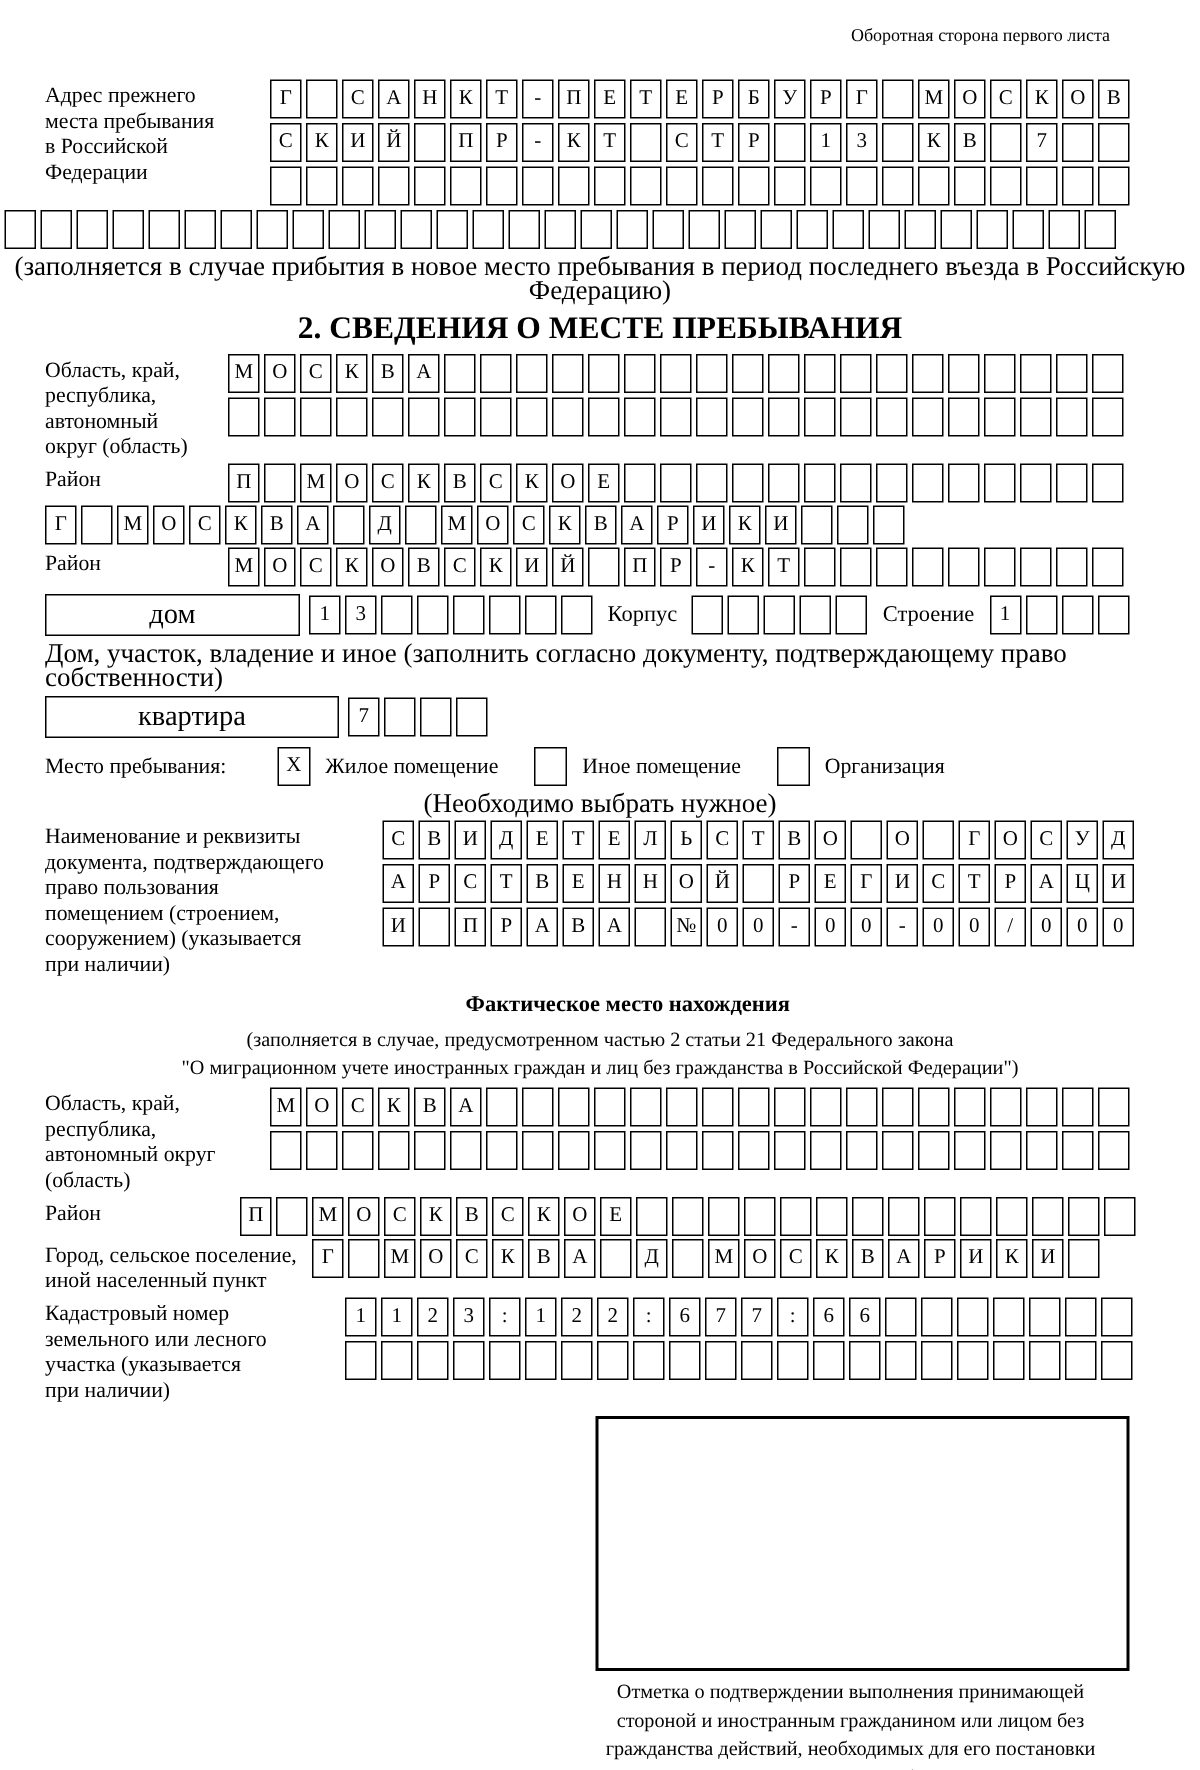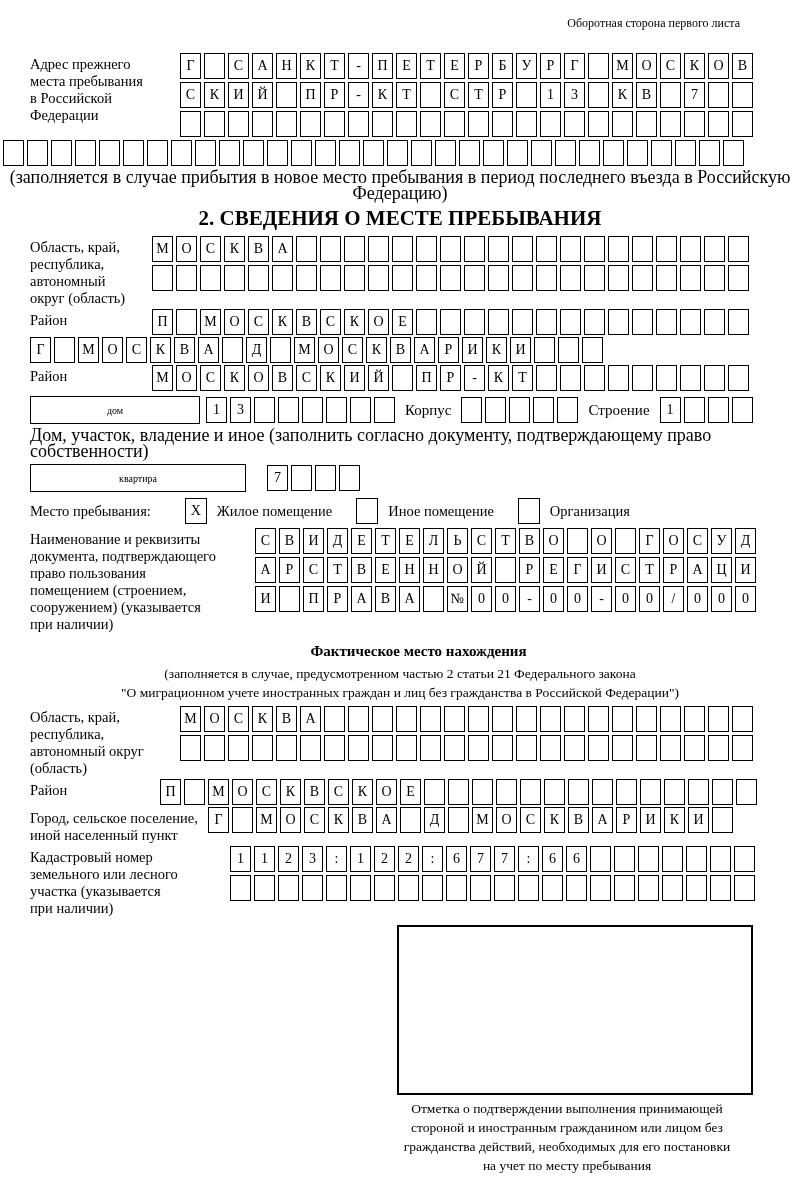--- a/index.html
+++ b/index.html
@@ -16,23 +16,23 @@
         display:flex;align-items:center;justify-content:center;font-size:14px;background:#fff;}
   .fullrow{margin:3px 0 0 3px;}
   .note{font-size:18px;line-height:16px;margin:3px 0 2px 0;}
   .center{text-align:center;}
   .lnote{margin-left:30px;}
   .h2{font-size:21px;font-weight:bold;text-align:center;margin:5px 0 5px 0;}
   .h3{font-size:15px;font-weight:bold;text-align:center;margin:10px 0 4px 0;padding-left:37px;}
   .prenote{white-space:pre-line;text-align:center;font-size:13.5px;line-height:19px;margin-bottom:4px;}
   .hrow{display:flex;align-items:center;margin:5px 0 2px 30px;}
   .wbox{box-sizing:border-box;height:28px;border:1.8px solid #000;display:flex;
-        align-items:center;justify-content:center;font-size:10px;flex:none;font-family:Liberation Serif, serif;}
+        align-items:center;justify-content:center;font-size:19px;flex:none;font-family:Liberation Serif, serif;}
   .bw170{width:170px;margin-right:6px;}
-  .bw200{width:216px;margin-right:21px;}
+  .bw200{width:196px;margin-right:6px;}
   .ilabel{font-size:15px;padding:0 10px;flex:none;}
   .srow{display:flex;align-items:center;margin:6px 0 2px 30px;font-size:14.5px;}
   .slabel{margin-right:24px;}
   .cbox{flex:none;width:22px;height:26px;box-sizing:border-box;border:1.6px solid #000;
         display:flex;align-items:center;justify-content:center;font-size:14px;margin:0 10px;}
   .sopt{margin-right:14px;}
   .stamp-box{box-sizing:border-box;width:356px;height:170px;border:2px solid #000;
              margin:8px 0 0 397px;background:#fff;}
   .stamp-caption{width:430px;margin:4px 0 0 352px;text-align:center;
                  font-size:13.5px;line-height:19px;white-space:pre-line;}
@@ -363,20 +363,21 @@
 
   <div class="srow">
     <span class="slabel">Место пребывания:</span>
     <span class="cbox">X</span>
     <span class="sopt">Жилое помещение</span>
     <span class="cbox"></span>
     <span class="sopt">Иное помещение</span>
     <span class="cbox"></span>
     <span class="sopt">Организация</span>
   </div>
+  <div class="note center">(Необходимо выбрать нужное)</div>
 
   <div class="frow" style="margin-top:4px;">
     <div class="flabel w225">Наименование и реквизиты
 документа, подтверждающего
 право пользования
 помещением (строением,
 сооружением) (указывается
 при наличии)</div>
     <div class="grid-col">
       <div class="cells">

